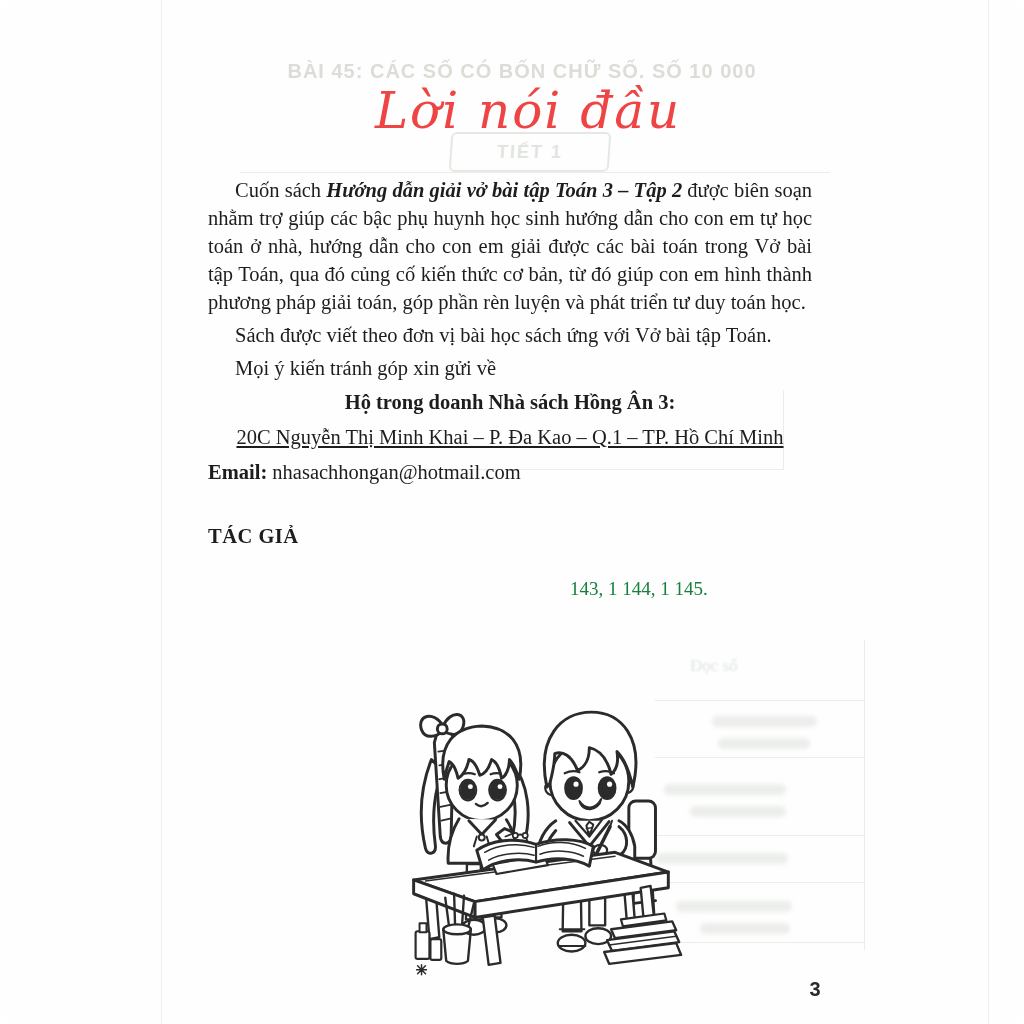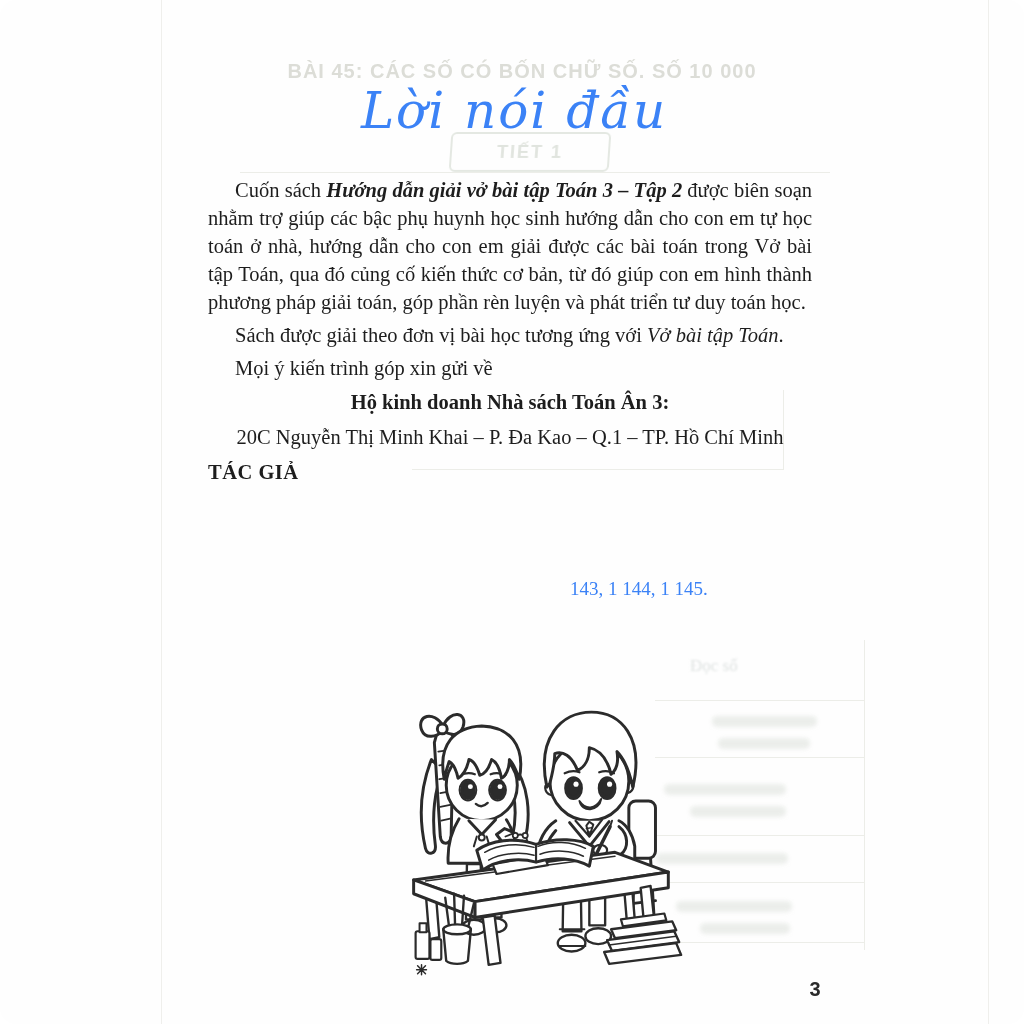--- a/index.html
+++ b/index.html
@@ -22,55 +22,55 @@
     border:2px solid #e4e8e2; border-radius:6px;
     display:flex; align-items:center; justify-content:center;
     font-family:"Liberation Sans", sans-serif; font-weight:bold;
     font-size:18px; letter-spacing:2px; color:#e0e4de;
     transform:skewX(-4deg); filter:blur(0.7px);
   }
   .ghost-hline { position:absolute; height:1px; background:#ecede8; }
   .ghost-vline { position:absolute; width:1px; background:#ecede8; }
   .bleed-numbers {
     position:absolute; top:578px; left:570px;
-    font-size:19px; color:#3b82f6; filter:blur(0.7px);
+    font-size:19px; color:#15803d; filter:blur(0.7px);
   }
   .bleed-docso {
     position:absolute; top:656px; left:690px;
     font-size:17px; color:#dfe3e2; filter:blur(0.8px);
   }
   .ghost-bar {
     position:absolute; height:11px; border-radius:5px;
     background:#e7eae6; filter:blur(2px); opacity:0.8;
   }
 
   
   .title {
-    position:absolute; top:82px; left:212px; width:604px;
+    position:absolute; top:82px; left:226px; width:604px;
     text-align:center;
     font-family:"DejaVu Serif", serif; font-style:italic;
-    font-size:50px; font-weight:500; color:#3b82f6;
+    font-size:50px; font-weight:500; color:#ef4444;
     letter-spacing:2px; z-index:2;
   }
 
   
   .text-block {
     position:absolute; top:176px; left:208px; width:604px;
     font-size:20.5px; line-height:28px; text-align:justify;
     z-index:2;
   }
   .text-block p { margin:0 0 5px 0; }
   .para { text-indent:27px; }
   .seg-bold-italic { font-weight:bold; font-style:italic; }
-  .seg-italic { font-style:italic; }
+  .seg-italic { }
   .publisher {
     text-align:center; font-weight:bold; text-indent:0;
     margin-top:6px !important; margin-bottom:7px !important;
   }
-  .address { text-align:center; text-indent:0; margin-bottom:7px !important; }
+  .address { text-align:center; text-indent:0; margin-bottom:7px !important;text-decoration:underline; }
   .email-line { text-indent:0; margin-left:15px; margin-bottom:36px !important; }
   .email-label { font-weight:bold; }
   .thanks { font-style:italic; text-indent:22px; margin-bottom:11px !important; }
   .author {
     font-weight:bold; letter-spacing:0.5px;
     text-indent:0; padding-right:4px;
   }
 
   
   .illustration { position:absolute; left:386px; top:690px; z-index:1; }
@@ -109,24 +109,25 @@
   <div class="ghost-bar" style="top:784px; left:664px; width:122px;"></div>
   <div class="ghost-bar" style="top:806px; left:690px; width:96px;"></div>
   <div class="ghost-bar" style="top:853px; left:656px; width:132px;"></div>
   <div class="ghost-bar" style="top:901px; left:676px; width:116px;"></div>
   <div class="ghost-bar" style="top:923px; left:700px; width:90px;"></div>
 
   <h1 class="title">Lời nói đầu</h1>
 
   <div class="text-block">
     <p class="para"><span class="seg-normal">Cuốn sách </span><span class="seg-bold-italic">Hướng dẫn giải vở bài tập Toán 3 – Tập 2</span><span class="seg-normal"> được biên soạn nhằm trợ giúp các bậc phụ huynh học sinh hướng dẫn cho con em tự học toán ở nhà, hướng dẫn cho con em giải được các bài toán trong Vở bài tập Toán, qua đó củng cố kiến thức cơ bản, từ đó giúp con em hình thành phương pháp giải toán, góp phần rèn luyện và phát triển tư duy toán học.</span></p>
-    <p class="para"><span class="seg-normal">Sách được giải theo đơn vị bài học tương ứng với </span><span class="seg-italic">Vở bài tập Toán</span><span class="seg-normal">.</span></p>
-    <p class="para"><span class="seg-normal">Mọi ý kiến trình góp xin gửi về</span></p>
-    <p class="publisher">Hộ kinh doanh Nhà sách Toán Ân 3:</p>
+    <p class="para"><span class="seg-normal">Sách được viết theo đơn vị bài học sách ứng với </span><span class="seg-italic">Vở bài tập Toán</span><span class="seg-normal">.</span></p>
+    <p class="para"><span class="seg-normal">Mọi ý kiến tránh góp xin gửi về</span></p>
+    <p class="publisher">Hộ trong doanh Nhà sách Hồng Ân 3:</p>
     <p class="address">20C Nguyễn Thị Minh Khai – P. Đa Kao – Q.1 – TP. Hồ Chí Minh</p>
+    <p class="email-line"><span class="email-label">Email:</span> <span>nhasachhongan@hotmail.com</span></p>
     <p class="author">TÁC GIẢ</p>
   </div>
 
   <svg class="illustration" width="306" height="292" viewBox="0 0 310 295" fill="none" stroke="#2b2b2b" stroke-width="3" stroke-linecap="round" stroke-linejoin="round">
 
     <g>
       <rect x="246" y="112" width="27" height="58" rx="7" fill="#fff"></rect>
       <path d="M252 170 L249 252"></path>
       <path d="M268 170 L273 254"></path>
       <path d="M249 216 L273 213"></path>

